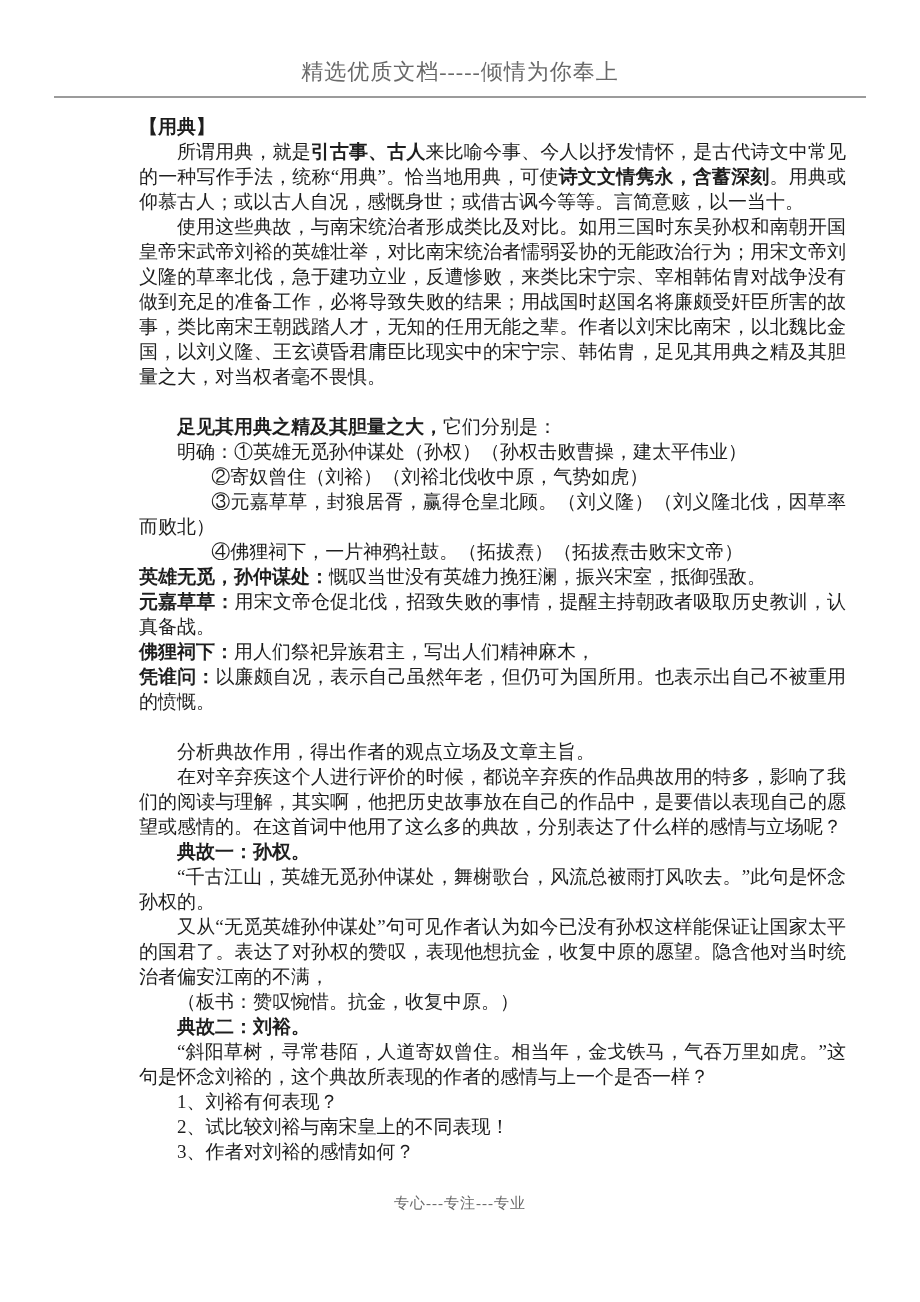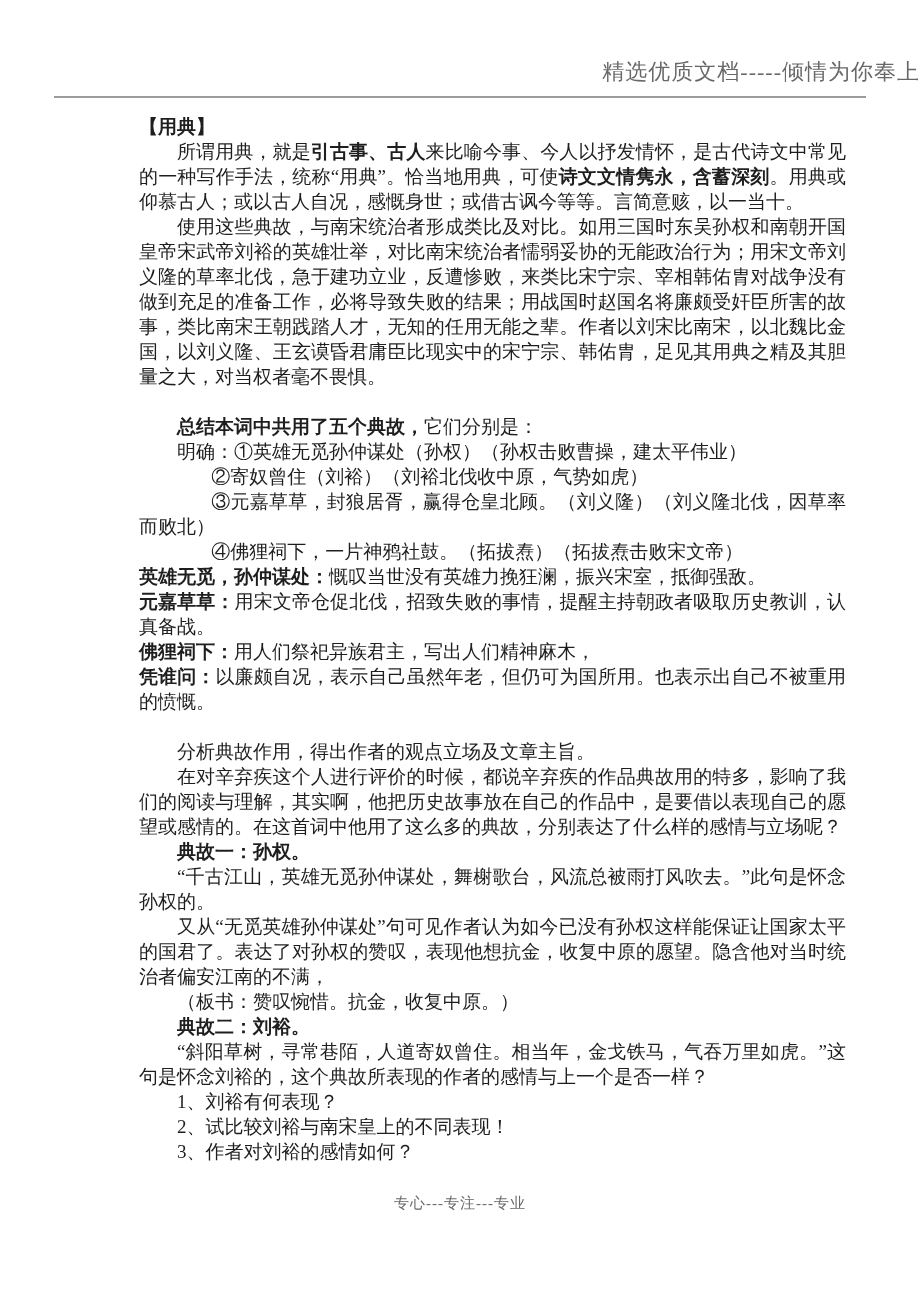--- a/index.html
+++ b/index.html
@@ -17,21 +17,20 @@
   }
   .page-header {
     padding-top: 54px;
     text-align: center;
   }
   .header-title {
     font-size: 22px;
     line-height: 36px;
     color: #686868;
     letter-spacing: 1px;
-    text-align: right;
   }
   .header-rule {
     margin: 6px 54px 0 54px;
     border-bottom: 2px solid #9b9b9b;
     height: 0;
   }
   .content {
     margin-left: 139px;
     width: 707px;
     padding-top: 16px;
@@ -69,21 +68,21 @@
 <div class="page-header">
   <div class="header-title">精选优质文档-----倾情为你奉上</div>
   <div class="header-rule"></div>
 </div>
 
 <div class="content">
     <p class="line" style="text-indent: 0em;"><span class="b">【用典】</span></p>
     <p class="line" style="text-indent: 2em;"><span>所谓用典，就是</span><span class="b">引古事、古人</span><span>来比喻今事、今人以抒发情怀，是古代诗文中常见的一种写作手法，统称“用典”。恰当地用典，可使</span><span class="b">诗文文情隽永，含蓄深刻</span><span>。用典或仰慕古人；或以古人自况，感慨身世；或借古讽今等等。言简意赅，以一当十。</span></p>
     <p class="line" style="text-indent: 2em;"><span>使用这些典故，与南宋统治者形成类比及对比。如用三国时东吴孙权和南朝开国皇帝宋武帝刘裕的英雄壮举，对比南宋统治者懦弱妥协的无能政治行为；用宋文帝刘义隆的草率北伐，急于建功立业，反遭惨败，来类比宋宁宗、宰相韩佑胄对战争没有做到充足的准备工作，必将导致失败的结果；用战国时赵国名将廉颇受奸臣所害的故事，类比南宋王朝践踏人才，无知的任用无能之辈。作者以刘宋比南宋，以北魏比金国，以刘义隆、王玄谟昏君庸臣比现实中的宋宁宗、韩佑胄，足见其用典之精及其胆量之大，对当权者毫不畏惧。</span></p>
     <p class="line blank">&nbsp;</p>
-    <p class="line" style="text-indent: 2em;"><span class="b">总结本词中共用了五个典故，</span><span>它们分别是：</span></p>
+    <p class="line" style="text-indent: 2em;"><span class="b">足见其用典之精及其胆量之大，</span><span>它们分别是：</span></p>
     <p class="line" style="text-indent: 2em;"><span>明确：①英雄无觅孙仲谋处（孙权）（孙权击败曹操，建太平伟业）</span></p>
     <p class="line" style="text-indent: 3.8em;"><span>②寄奴曾住（刘裕）（刘裕北伐收中原，气势如虎）</span></p>
     <p class="line" style="text-indent: 3.8em;"><span>③元嘉草草，封狼居胥，赢得仓皇北顾。（刘义隆）（刘义隆北伐，因草率而败北）</span></p>
     <p class="line" style="text-indent: 3.8em;"><span>④佛狸祠下，一片神鸦社鼓。（拓拔焘）（拓拔焘击败宋文帝）</span></p>
     <p class="line" style="text-indent: 0em;"><span class="b">英雄无觅，孙仲谋处：</span><span>慨叹当世没有英雄力挽狂澜，振兴宋室，抵御强敌。</span></p>
     <p class="line" style="text-indent: 0em;"><span class="b">元嘉草草：</span><span>用宋文帝仓促北伐，招致失败的事情，提醒主持朝政者吸取历史教训，认真备战。</span></p>
     <p class="line" style="text-indent: 0em;"><span class="b">佛狸祠下：</span><span>用人们祭祀异族君主，写出人们精神麻木，</span></p>
     <p class="line" style="text-indent: 0em;"><span class="b">凭谁问：</span><span>以廉颇自况，表示自己虽然年老，但仍可为国所用。也表示出自己不被重用的愤慨。</span></p>
     <p class="line blank">&nbsp;</p>
     <p class="line" style="text-indent: 2em;"><span>分析典故作用，得出作者的观点立场及文章主旨。</span></p>

